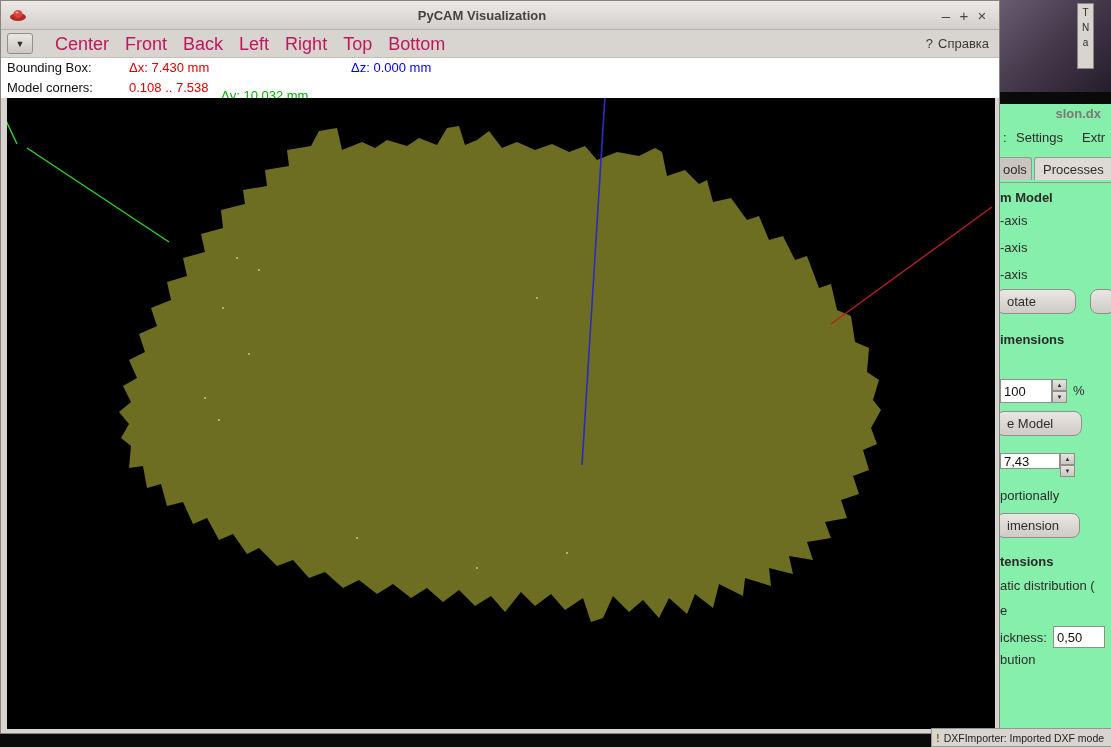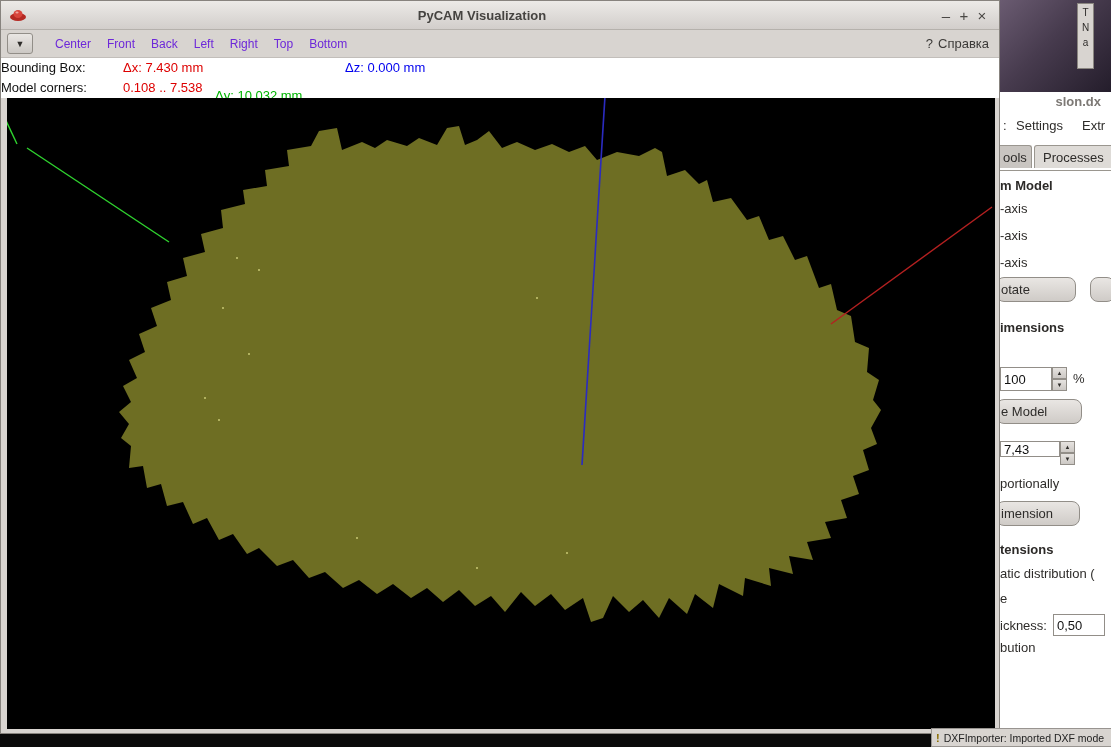--- a/index.html
+++ b/index.html
@@ -21,41 +21,41 @@
   #titlebar { height:29px; background:linear-gradient(#eceae7,#d2cecb);
     border-bottom:1px solid #b5b1ac; display:flex; align-items:center; padding:0 8px; }
   #titlebar .title { flex:1; text-align:center; font-weight:bold; font-size:13px; color:#454340; }
   .win-ctrl { width:18px; text-align:center; font-size:15px; color:#4a4845; cursor:default; }
 
   #toolbar { height:28px; background:#d8d4d0; display:flex; align-items:center;
     padding:0 6px; border-bottom:1px solid #c2beba; }
   #dropdown-btn { width:26px; height:21px; background:linear-gradient(#e9e6e3,#ccc8c4);
     border:1px solid #928e88; border-radius:3px; font-size:9px; color:#2e2c2a;
     display:flex; align-items:center; justify-content:center; margin-right:14px; }
-  .tb-btn { height:22px; line-height:22px; padding:0 8px; font-size:12px; color:#6d28d9;
+  .tb-btn { height:22px; line-height:22px; padding:0 8px; font-size:18px; color:#be185d;
     border-radius:3px; }
   #help-area { margin-left:auto; font-size:13px; color:#3c3a38; display:flex; gap:5px;
     padding-right:4px; align-items:center; }
 
-  #infobar { height:40px; background:#ffffff; font-size:13px; }
+  #infobar { height:40px; background:#ffffff; font-size:13px; padding-left:6px; }
   .info-row { height:20px; line-height:20px; display:grid;
     grid-template-columns:122px 92px 98px auto; white-space:nowrap; }
   .c-red { color:#dd0000; } .c-green { color:#00b400;margin-top:28px; } .c-blue { color:#0000ee;margin-left:32px; }
   .c-black { color:#111; }
 
   #viewport { left:6px; top:97px; width:988px; height:631px; background:#000; overflow:hidden; }
 
   
-  #side-window { left:1000px; top:92px; width:111px; height:636px; background:#ffffff;
+  #side-window { left:1000px; top:104px; width:111px; height:636px; background:#86efac;
     overflow:hidden; color:#2e2c2a; font-size:13px; }
   #side-window .bold { font-weight:bold; color:#2c2a28; }
   #sw-title { top:2px; right:10px; font-weight:bold; font-size:13px; color:#7d7975; }
   .gtk-btn { background:linear-gradient(#e9e6e3,#cfcbc7); border:1px solid #928e88;
     border-radius:8px; font-size:13px; color:#2e2c2a; display:flex; align-items:center;
-    padding-left:4px; }
+    padding-left:10px; }
   .gtk-input { background:#ffffff; border:1px solid #928e88; font-size:13px; color:#111;
     padding:1px 3px; font-family:"Liberation Sans", sans-serif; }
   .spincol { width:15px; display:flex; flex-direction:column; }
   .sb { height:12px; font-size:6px; line-height:11px; text-align:center;
     border:1px solid #928e88; background:linear-gradient(#e6e3e0,#ccc8c4); color:#2e2c2a; }
   .tab { border:1px solid #9a968f; border-bottom:none; border-radius:3px 3px 0 0;
     background:#c9c5c1; padding:4px 8px 3px 8px; font-size:13px; }
   .tab.sel { background:#dedbd7; }
 
   

